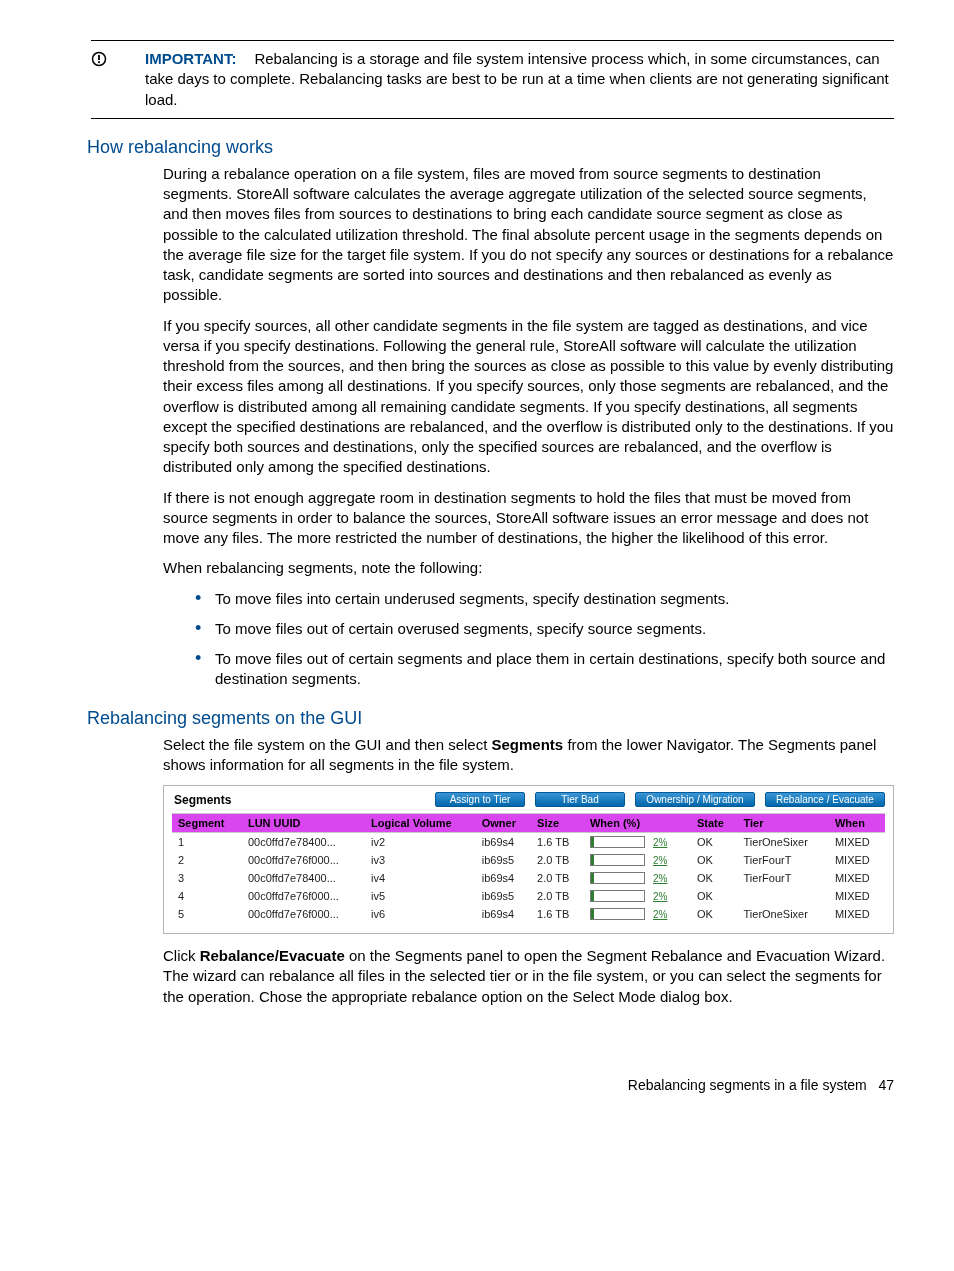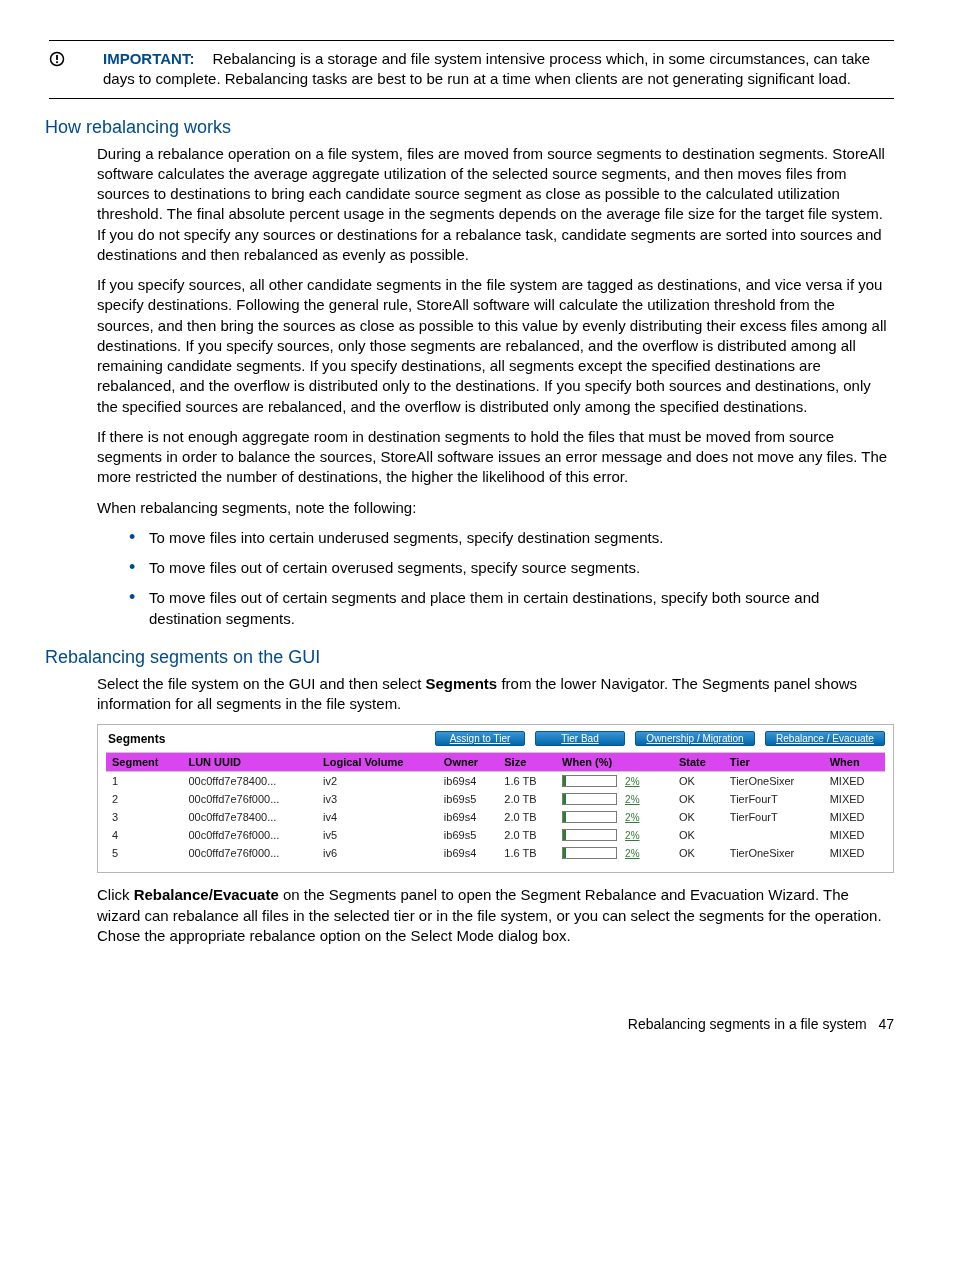--- a/index.html
+++ b/index.html
@@ -6,21 +6,21 @@
   body {
     margin: 0;
     padding: 0;
     font-family: Arial, Helvetica, sans-serif;
     font-size: 15px;
     color: #000;
     background: #fff;
     width: 954px;
   }
   .page {
-    padding: 40px 60px 30px 49px;
+    padding: 40px 60px 30px 91px;
   }
   hr.thin {
     border: none;
     border-top: 1px solid #000;
     margin: 0;
   }
   .important-block {
     margin-top: 8px;
     margin-bottom: 8px;
   }
@@ -45,21 +45,21 @@
     margin-right: 18px;
   }
   h2.section {
     font-size: 18px;
     font-weight: normal;
     color: #004b8d;
     margin: 18px 0 6px 0;
     margin-left: -4px;
   }
   .body-indent {
-    margin-left: 48px;
+    margin-left: 72px;
   }
   p {
     margin: 0 0 10px 0;
     line-height: 1.35;
   }
   ul.bullets {
     margin: 4px 0 10px 0;
     padding-left: 32px;
     list-style: none;
   }
@@ -106,21 +106,20 @@
     background: #0176c3;
     background: linear-gradient(#3a95d6, #0066a9);
     color: #fff;
     border: 1px solid #005a97;
     border-radius: 2px;
     font-size: 10px;
     padding: 1px 10px;
     cursor: pointer;
     min-width: 90px;
     text-align: center;
-    text-decoration: underline;
   }
   table.segments {
     width: 100%;
     border-collapse: collapse;
     font-size: 11px;
   }
   table.segments th {
     text-align: left;
     font-weight: bold;
     border-top: 1px solid #c9c9c9;

